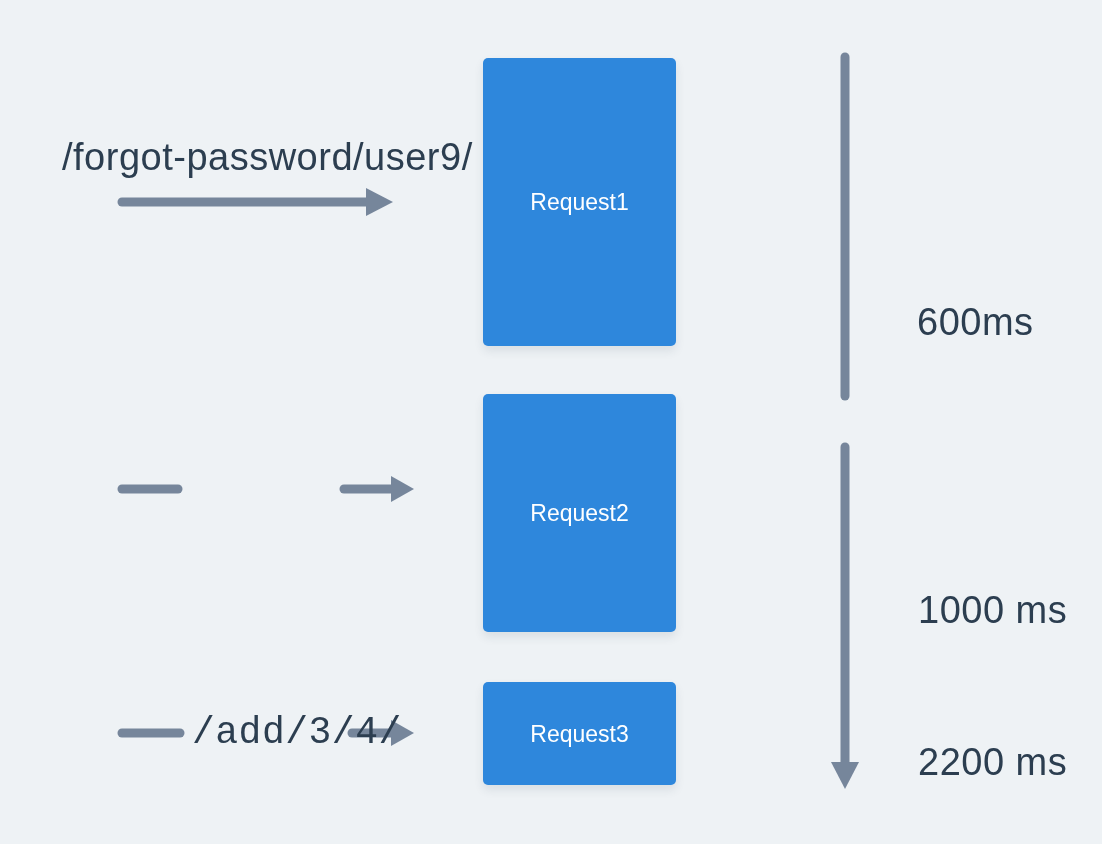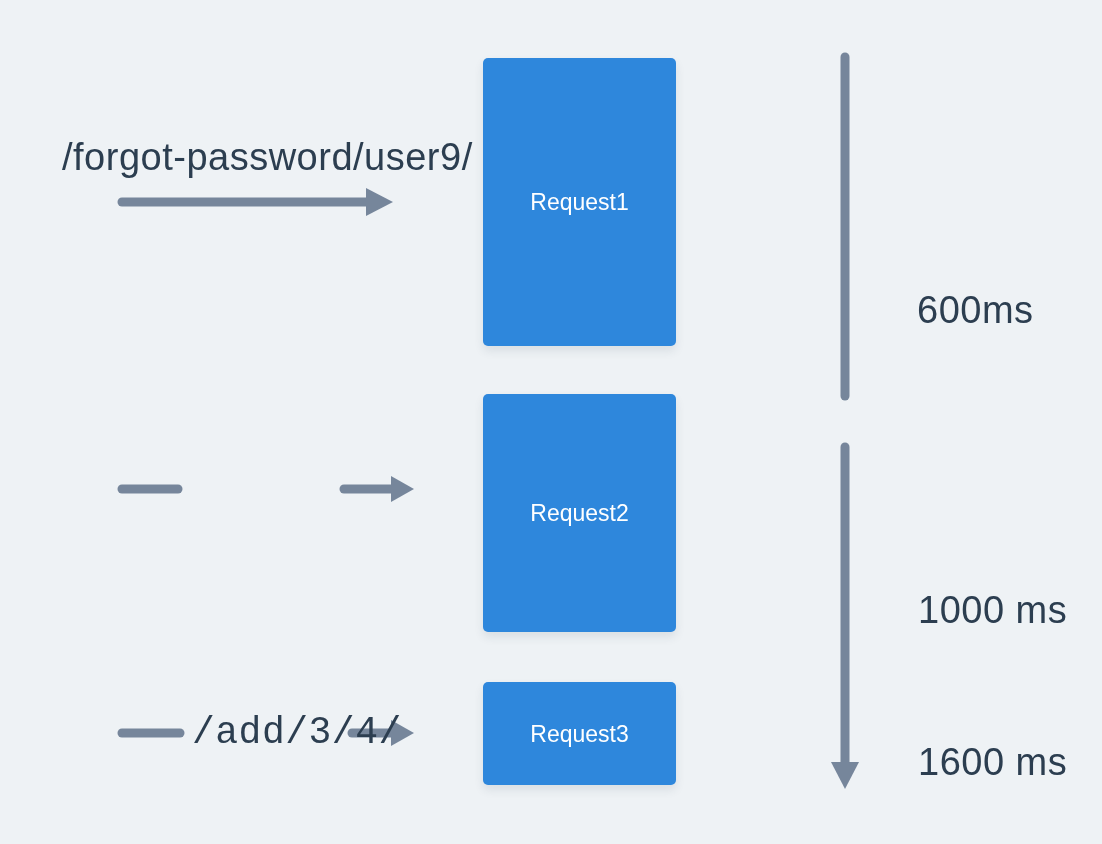--- a/index.html
+++ b/index.html
@@ -58,21 +58,21 @@
   }
   .request-box-1 { top: 58px;  height: 288px; }
   .request-box-2 { top: 394px; height: 238px; }
   .request-box-3 { top: 682px; height: 103px; }
 
   .path-label-1 { left: 62px;  top: 139px; }
   .path-label-2 { left: 188px; top: 471px; }
   .path-label-3 { left: 192px; top: 715px; font-family: Liberation Mono, monospace; }
 
   .time-axis-label { left: 740px; top: 404px; }
-  .time-marker-1 { left: 917px; top: 292px; }
+  .time-marker-1 { left: 917px; top: 304px; }
   .time-marker-2 { left: 918px; top: 592px; text-align: center; }
   .time-marker-3 { left: 918px; top: 744px; }
 </style>
 </head>
 <body>
 
 <div class="canvas">
 
   <svg class="arrows-layer" viewBox="0 0 1102 844">
 
@@ -111,15 +111,15 @@
     <span>Request</span>
     <span>2</span>
   </div>
   <div class="request-box request-box-3">
     <span>Request</span>
     <span>3</span>
   </div>
 
   <div class="label time-marker-1">600ms</div>
   <div class="label time-marker-2">1000 ms</div>
-  <div class="label time-marker-3">1600 ms</div>
+  <div class="label time-marker-3">2200 ms</div>
 
 </div>
 
 </body></html>

